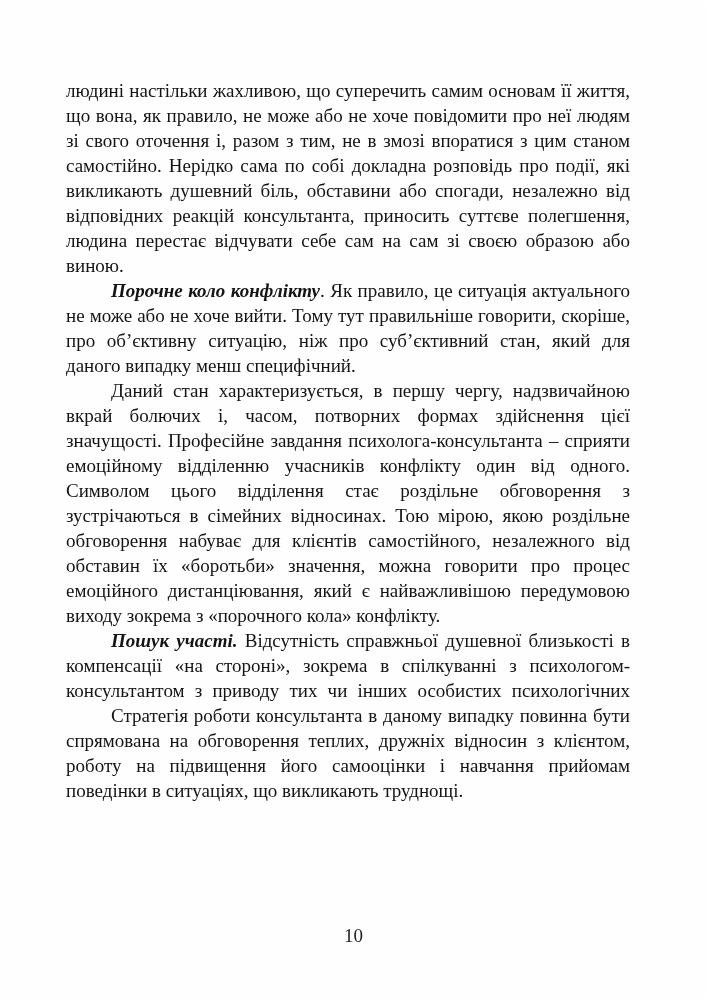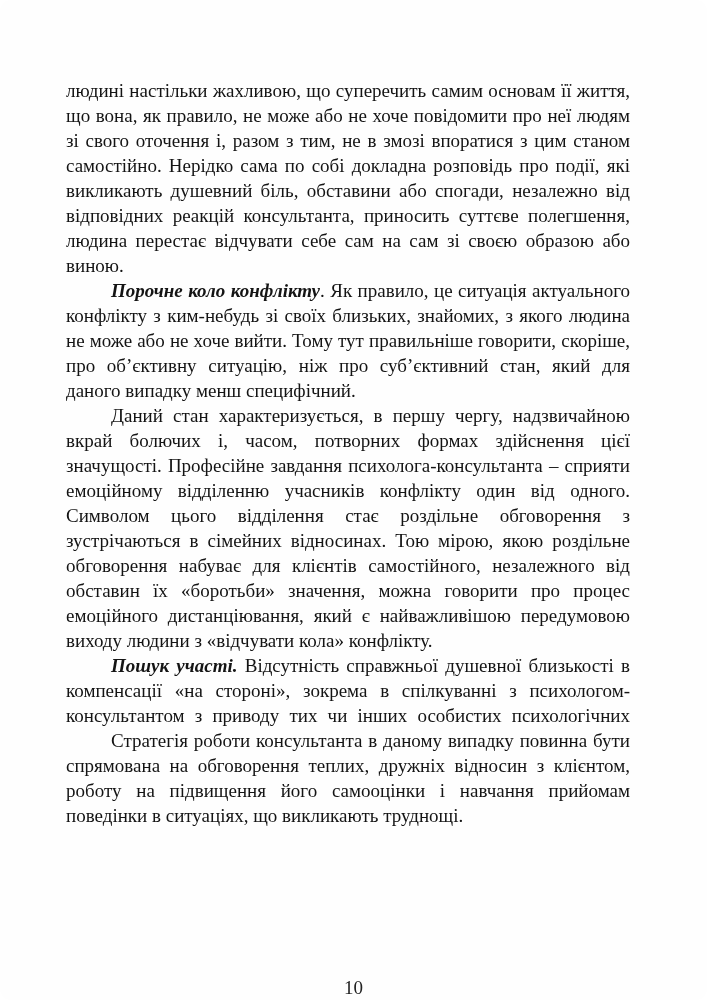--- a/index.html
+++ b/index.html
@@ -41,21 +41,21 @@
   }
   .line.ind {
     padding-left: 45px;
   }
   .lead {
     font-weight: bold;
     font-style: italic;
   }
   .page-number {
     position: absolute;
-    top: 978px;
+    top: 926px;
     left: 0;
     width: 707px;
     text-align: left;
     text-align-last: center;
     font-size: 19px;
     line-height: 20px;
     color: #222;
   }
 </style>
 </head>
@@ -65,34 +65,33 @@
   <div class="text-block">
       <div class="line"><span>людині настільки жахливою, що суперечить самим основам її життя,</span></div>
       <div class="line"><span>що вона, як правило, не може або не хоче повідомити про неї людям</span></div>
       <div class="line"><span>зі свого оточення і, разом з тим, не в змозі впоратися з цим станом</span></div>
       <div class="line"><span>самостійно. Нерідко сама по собі докладна розповідь про події, які</span></div>
       <div class="line"><span>викликають душевний біль, обставини або спогади, незалежно від</span></div>
       <div class="line"><span>відповідних реакцій консультанта, приносить суттєве полегшення,</span></div>
       <div class="line"><span>людина перестає відчувати себе сам на сам зі своєю образою або</span></div>
       <div class="line last"><span>виною.</span></div>
       <div class="line ind"><span class="lead">Порочне коло конфлікту</span><span>. Як правило, це ситуація актуального</span></div>
-      <div class="line"><span>конфлікту з ким-небудь зі своїх близьких, знайомих, з якого людина</span></div>
       <div class="line"><span>не може або не хоче вийти. Тому тут правильніше говорити, скоріше,</span></div>
       <div class="line"><span>про об’єктивну ситуацію, ніж про суб’єктивний стан, який для</span></div>
       <div class="line last"><span>даного випадку менш специфічний.</span></div>
       <div class="line ind"><span>Даний стан характеризується, в першу чергу, надзвичайною</span></div>
       <div class="line"><span>вкрай болючих і, часом, потворних формах здійснення цієї</span></div>
       <div class="line"><span>значущості. Професійне завдання психолога-консультанта – сприяти</span></div>
       <div class="line"><span>емоційному відділенню учасників конфлікту один від одного.</span></div>
       <div class="line"><span>Символом цього відділення стає роздільне обговорення з</span></div>
       <div class="line"><span>зустрічаються в сімейних відносинах. Тою мірою, якою роздільне</span></div>
       <div class="line"><span>обговорення набуває для клієнтів самостійного, незалежного від</span></div>
       <div class="line"><span>обставин їх «боротьби» значення, можна говорити про процес</span></div>
       <div class="line"><span>емоційного дистанціювання, який є найважливішою передумовою</span></div>
-      <div class="line last"><span>виходу людини з «відчувати кола» конфлікту.</span></div>
+      <div class="line last"><span>виходу зокрема з «порочного кола» конфлікту.</span></div>
       <div class="line ind"><span class="lead">Пошук участі.</span><span> Відсутність справжньої душевної близькості в</span></div>
       <div class="line"><span>компенсації «на стороні», зокрема в спілкуванні з психологом-</span></div>
       <div class="line"><span>консультантом з приводу тих чи інших особистих психологічних</span></div>
       <div class="line ind"><span>Стратегія роботи консультанта в даному випадку повинна бути</span></div>
       <div class="line"><span>спрямована на обговорення теплих, дружніх відносин з клієнтом,</span></div>
       <div class="line"><span>роботу на підвищення його самооцінки і навчання прийомам</span></div>
       <div class="line last"><span>поведінки в ситуаціях, що викликають труднощі.</span></div>
     </div>
   <div class="page-number">10</div>
 </div>

